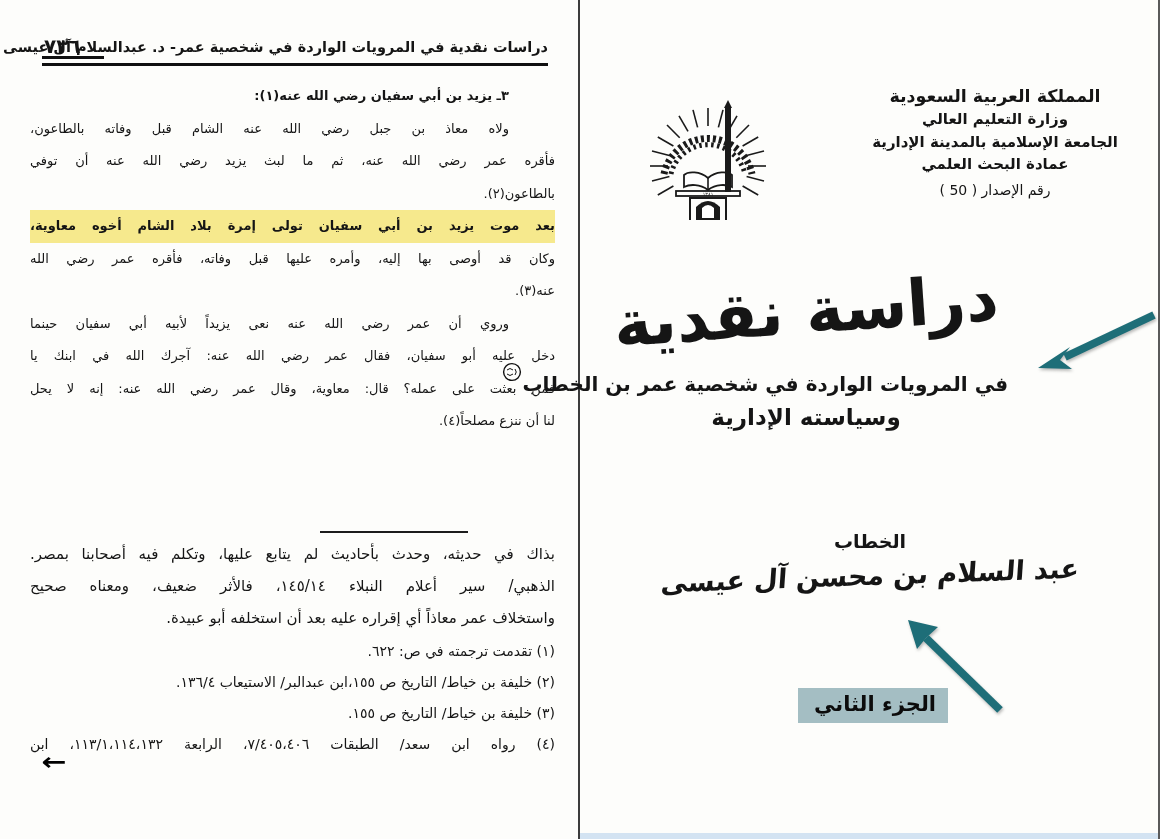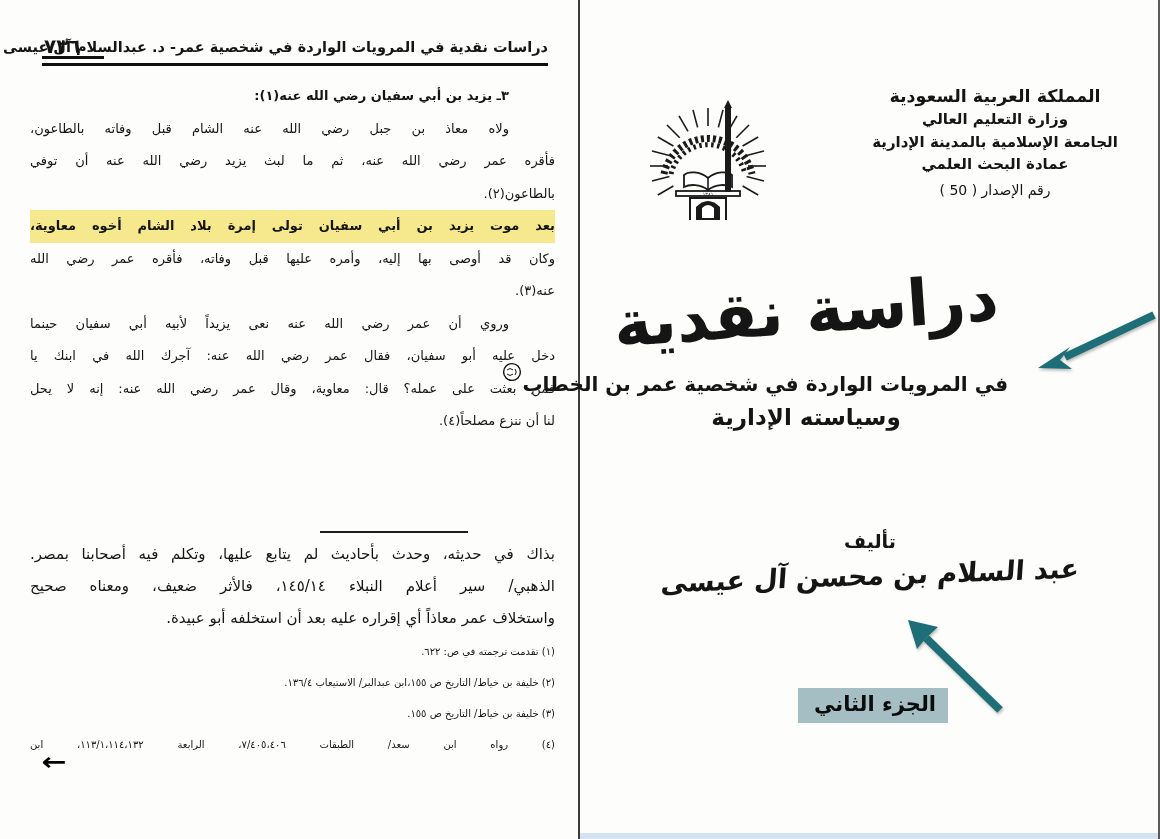--- a/index.html
+++ b/index.html
@@ -35,21 +35,21 @@
 
   .fn-sep{position:absolute;top:531px;left:320px;width:148px;height:2px;background:#1c1c1c;}
   .fn-cont{
     position:absolute;top:538px;left:30px;right:23px;
     direction:rtl;font-size:15px;line-height:32px;text-align:justify;
   }
   .fn-cont .fc{text-align-last:justify;}
   .fn-cont .fc.end{text-align-last:right;}
   .fn-list{
     position:absolute;top:636px;left:30px;right:23px;
-    direction:rtl;font-size:10px;line-height:31px;text-align:right;
+    direction:rtl;font-size:14px;line-height:31px;text-align:right;
   }
   .fn-list .fn{text-align-last:right;}
   .fn-list .fn.spread-last{text-align:justify;text-align-last:justify;}
   .back-arrow{position:absolute;left:44px;top:748px;font-size:24px;font-weight:bold;transform:scale(1.25,1);color:#000;}
 
   
   .gov-block{position:absolute;top:84px;right:12px;width:302px;text-align:center;direction:rtl;}
   .gov-l1{font-size:17.5px;font-weight:bold;line-height:24px;}
   .gov-l{font-size:15px;font-weight:bold;line-height:22.5px;}
   .gov-l5{font-size:14px;line-height:24px;margin-top:2px;}
@@ -180,21 +180,21 @@
           <path d="M5 8 q3 -3 6 0 M5 12 q3 3 6 0 M13 7 q2.5 3 0 6" fill="none" stroke="#111" stroke-width="1"></path>
         </svg></div>
       <div class="title-tail">وسياسته الإدارية</div>
     </div>
 
     <svg class="arrow-svg arrow-1" width="130" height="100" viewBox="0 0 130 100">
       <line x1="33" y1="59" x2="122" y2="17" stroke="#1e6e78" stroke-width="8"></line>
       <path d="M6 70 L38 49 L28 62 L40 71 Z" fill="#1e6e78"></path>
     </svg>
 
-    <div class="author-label">تأليف</div>
+    <div class="author-label">الخطاب</div>
     <div class="author-name">عبد السلام بن محسن آل عيسى</div>
 
     <svg class="arrow-svg arrow-2" width="110" height="105" viewBox="0 0 110 105">
       <line x1="26" y1="26" x2="100" y2="98" stroke="#1e6e78" stroke-width="8"></line>
       <path d="M8 8 L38 15 L26 26 L17 37 Z" fill="#1e6e78"></path>
     </svg>
 
     <div class="part-badge">الجزء الثاني</div>
 
     <div class="bottom-strip"></div>

